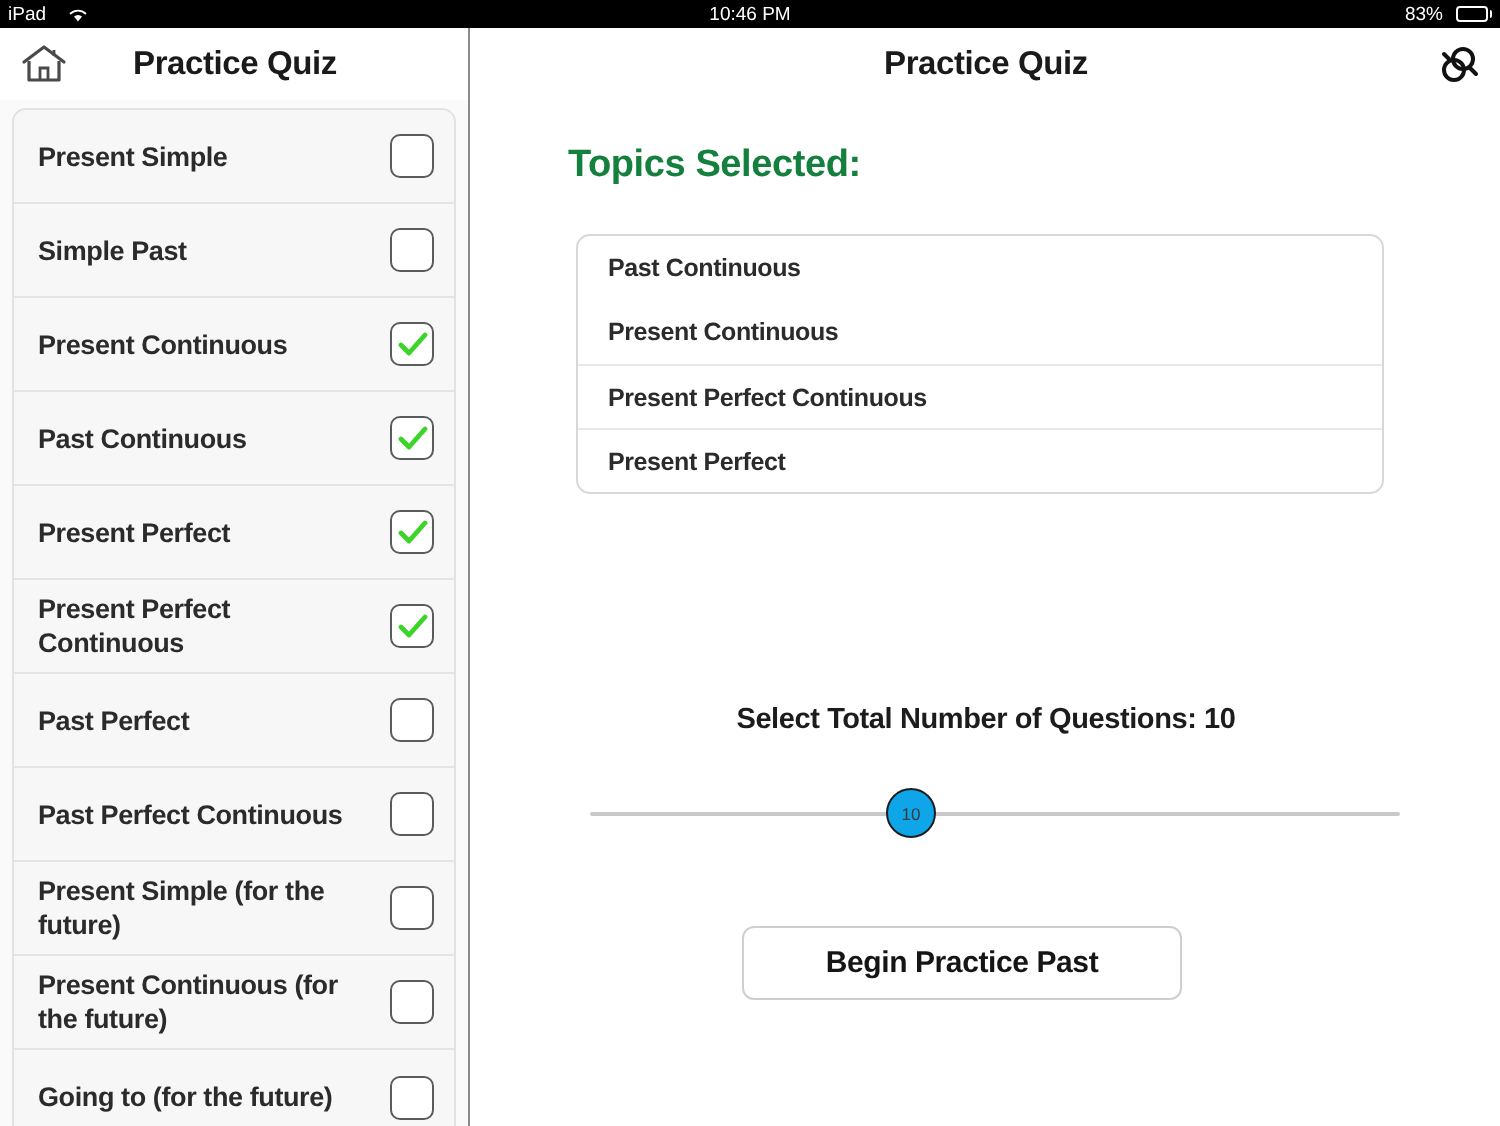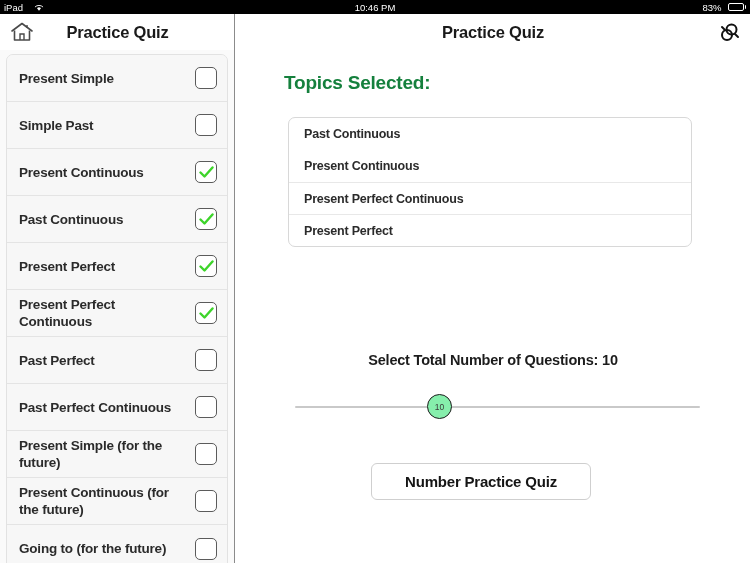--- a/index.html
+++ b/index.html
@@ -147,25 +147,25 @@
   .slider-wrap {
     position: absolute; left: 59px; top: 380px;
     width: 405px; height: 26px;
   }
   .slider-track {
     position: absolute; top: 12px; left: 0;
     width: 405px; height: 2px;
     background: #c9c9c9; border-radius: 1px;
   }
   .slider-thumb {
-    position: absolute; top: 0; left: 132px;
+    position: absolute; top: 0; left: 148px;
     width: 25px; height: 25px;
     border: 1.8px solid #1d1d1d;
     border-radius: 50%;
-    background: #86efac;
+    background: #0ea5e9;
     display: flex; align-items: center; justify-content: center;
     font-size: 8.5px; color: #3a3a3a;
     cursor: pointer;
   }
 
   .begin-button {
     position: absolute; left: 135px; top: 449px;
     width: 220px; height: 37px;
     background: #ffffff;
     border: 1px solid #cfcfcf;
@@ -299,16 +299,16 @@
         <div class="selected-row divided">Present Perfect</div>
       </div>
 
     <div class="slider-label">Select Total Number of Questions: 10</div>
 
     <div class="slider-wrap">
       <div class="slider-track"></div>
       <div class="slider-thumb">10</div>
     </div>
 
-    <div class="begin-button">Number Practice Quiz</div>
+    <div class="begin-button">Begin Practice Past</div>
   </div>
 
 </div>
 
 </body></html>

